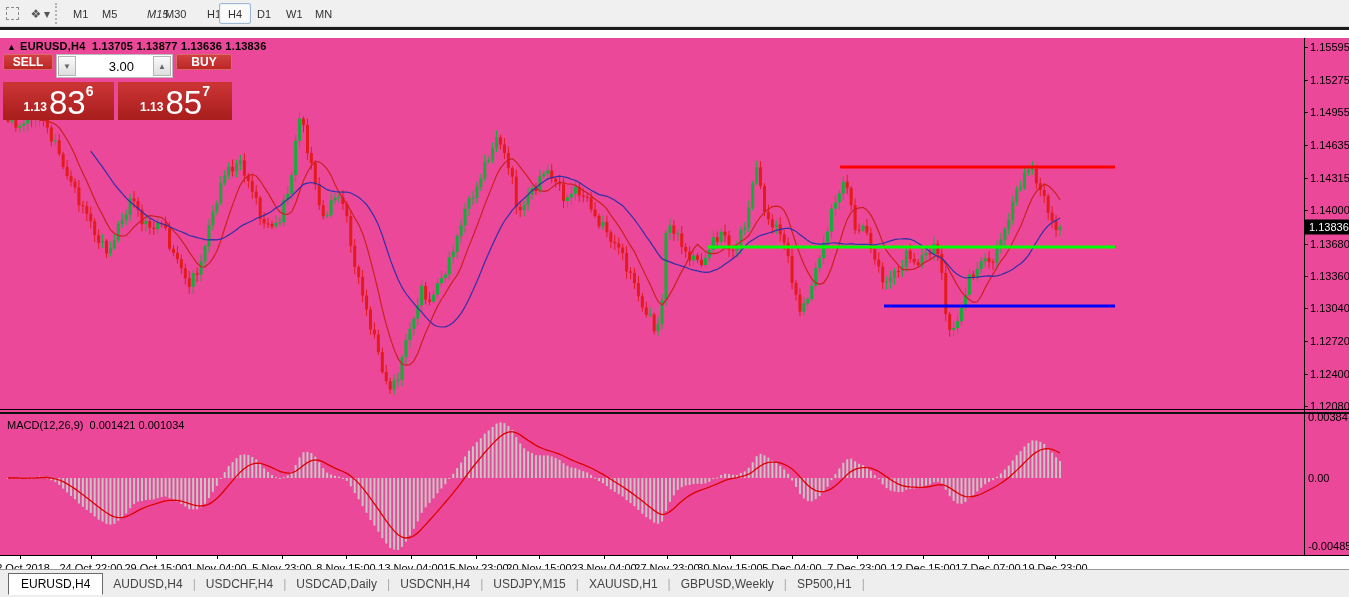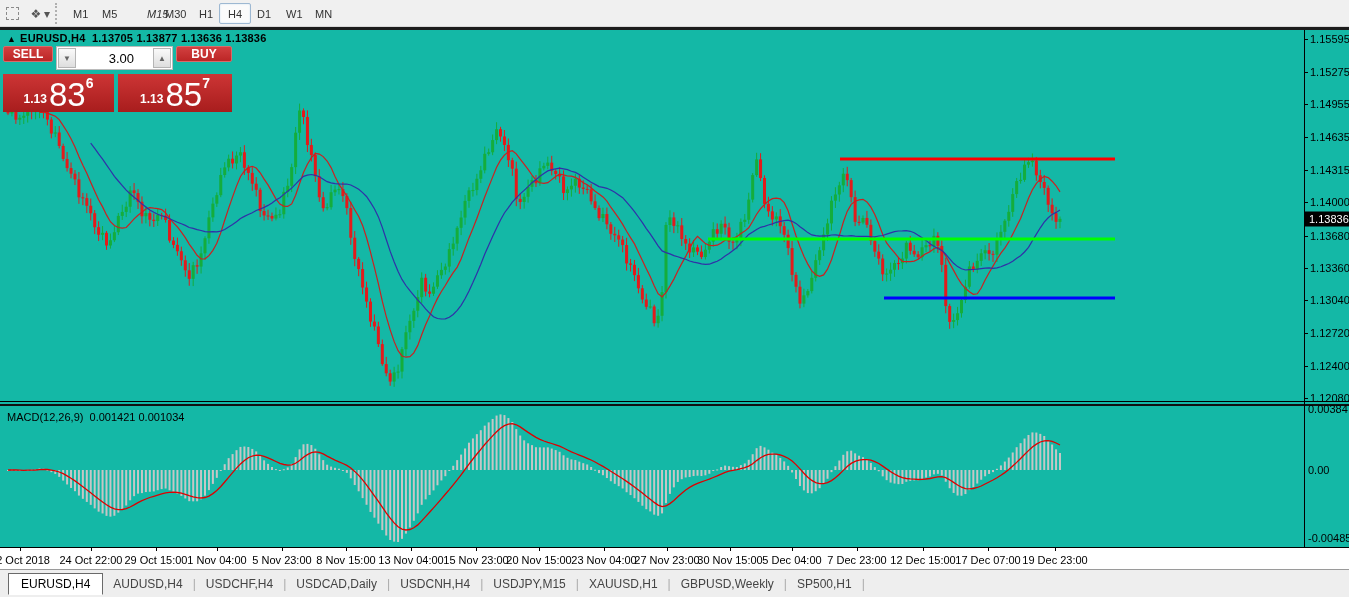--- a/index.html
+++ b/index.html
@@ -10,21 +10,21 @@
   .toolbar{position:absolute;left:0;top:0;width:1349px;height:27px;background:#f0f0f0;border-bottom:1px solid #d8d8d8;}
   .toolbar-band{position:absolute;left:0;top:27px;width:1349px;height:3px;background:#1c1c1c;}
   .tool-icon{position:absolute;top:4px;width:20px;height:19px;display:flex;align-items:center;justify-content:center;color:#555;font-size:12px;}
   .dashed-box{width:13px;height:13px;border:1px dashed #8a8a8a;}
   .grip{position:absolute;left:55px;top:3px;width:5px;height:21px;border-left:2px dotted #b0b0b0;}
   .tf-btn{position:absolute;top:3px;height:21px;padding:0 8px;display:flex;align-items:center;justify-content:center;
     font-size:11px;color:#333;background:transparent;border:1px solid transparent;cursor:default;}
   .tf-btn.active{background:#fbfbfb;border:1px solid #9db8d2;border-radius:2px;box-shadow:inset 0 0 2px #cfe0ef;}
 
   
-  .chart-wrap{position:absolute;left:0;top:30px;width:1349px;height:539px;background:#14b8a6;}
+  .chart-wrap{position:absolute;left:0;top:38px;width:1349px;height:539px;background:#ec4899;}
   svg.plot{position:absolute;left:0;top:0;}
   .axis-line{position:absolute;left:1304px;top:0;width:1px;height:517px;background:#000;}
   .price-label{position:absolute;left:1310px;transform:translateY(-50%);font-size:11px;color:#000;white-space:nowrap;}
   .price-label::before{content:"";position:absolute;left:-6px;top:50%;width:4px;height:1px;background:#000;}
   .price-badge{position:absolute;left:1305px;transform:translateY(-50%);background:#000;color:#fff;font-size:11px;
     padding:1px 4px 2px 4px;white-space:nowrap;}
   .macd-axis-label{position:absolute;left:1308px;transform:translateY(-50%);font-size:11px;color:#000;white-space:nowrap;}
 
   .sep-double-a{position:absolute;left:0;width:1349px;height:1px;background:#000;}
   .sep-double-b{position:absolute;left:0;width:1349px;height:2px;background:#111;}
@@ -72,21 +72,21 @@
         <div class="dashed-box"></div>
       </div>
     <div class="tool-icon" style="left:26px">❖</div>
     <div class="tool-icon" style="left:42px;width:10px">▾</div>
     <div class="grip"></div>
     <div id="tf-buttons">
         <div class="tf-btn" style="left: 64px;">M1</div>
         <div class="tf-btn" style="left: 93px;">M5</div>
         <div class="tf-btn" style="left: 138px; font-style: italic;">M15</div>
         <div class="tf-btn" style="left: 156px;">M30</div>
-        <div class="tf-btn" style="left: 190px;">H1</div>
+        <div class="tf-btn" style="left: 198px;">H1</div>
         <div class="tf-btn active" style="left: 219px;">H4</div>
         <div class="tf-btn" style="left: 248px;">D1</div>
         <div class="tf-btn" style="left: 277px;">W1</div>
         <div class="tf-btn" style="left: 306px;">MN</div>
       </div>
   </div>
   <div class="toolbar-band"></div>
 
   <div class="chart-wrap">
 

